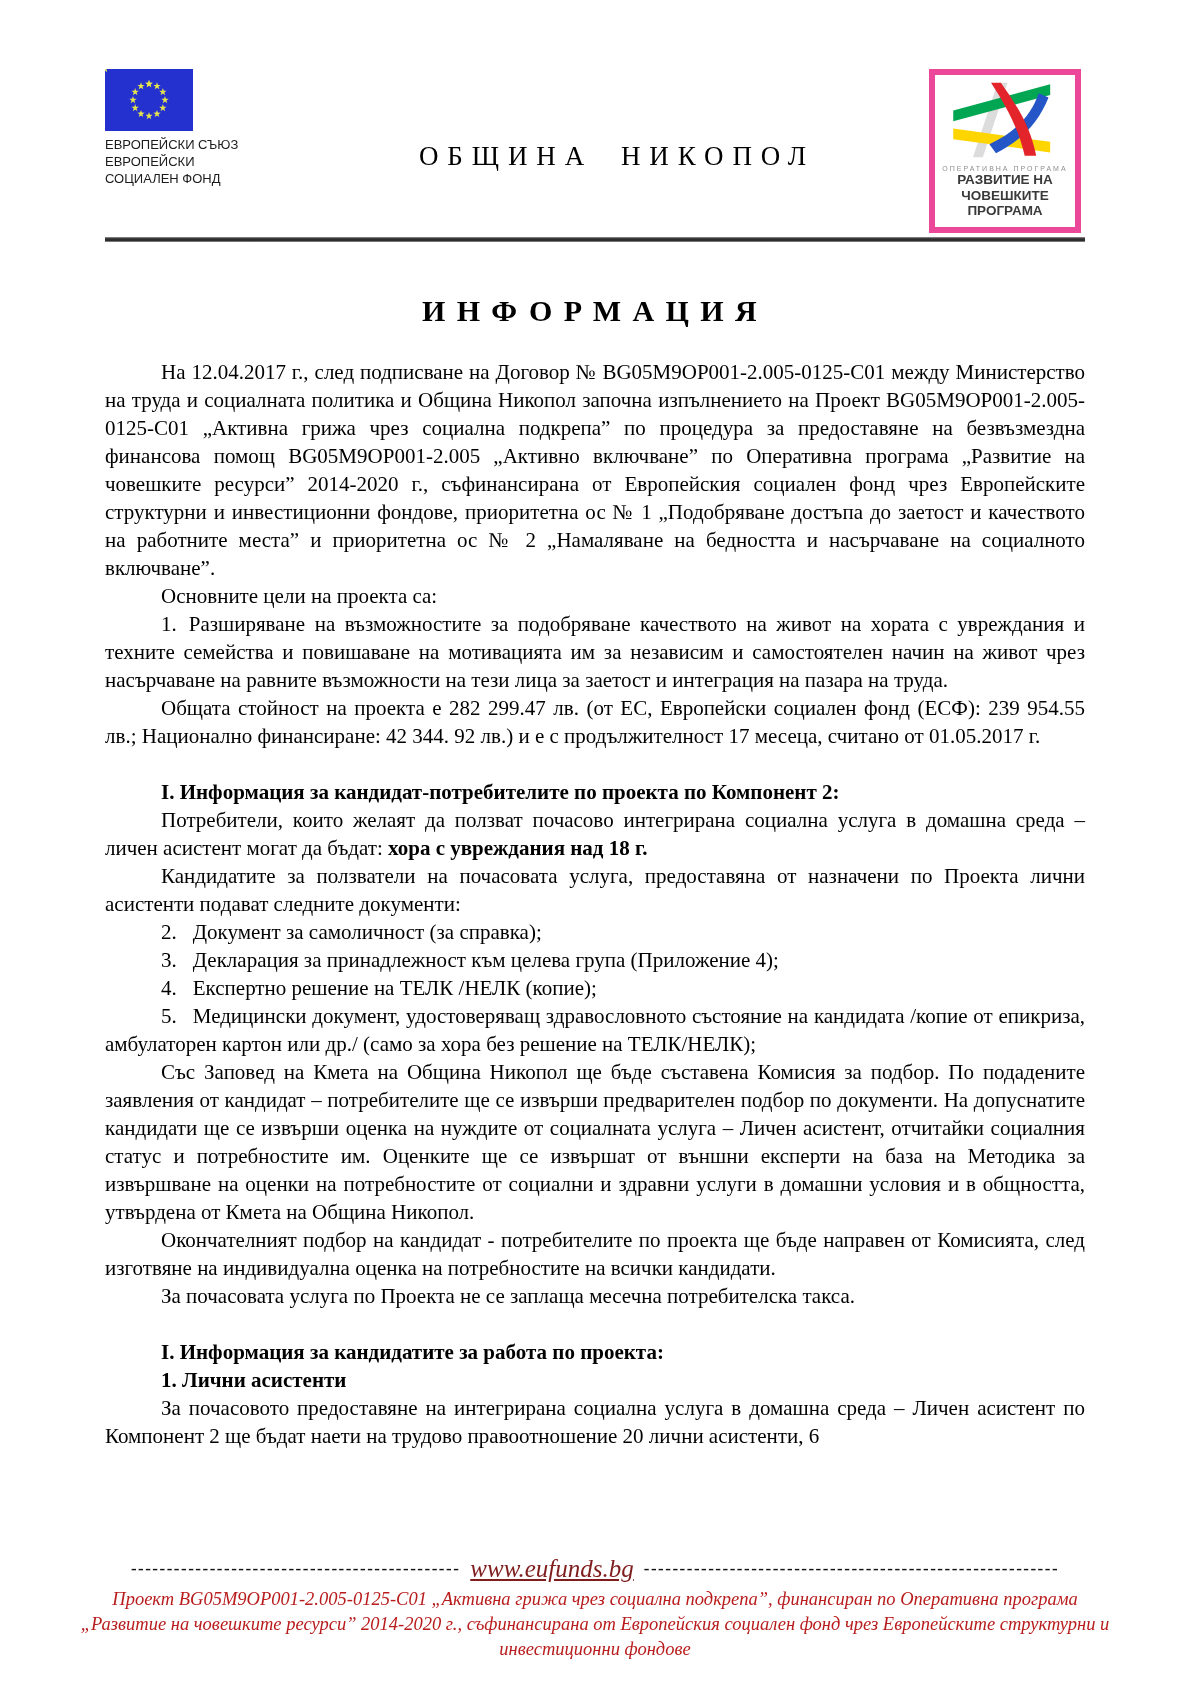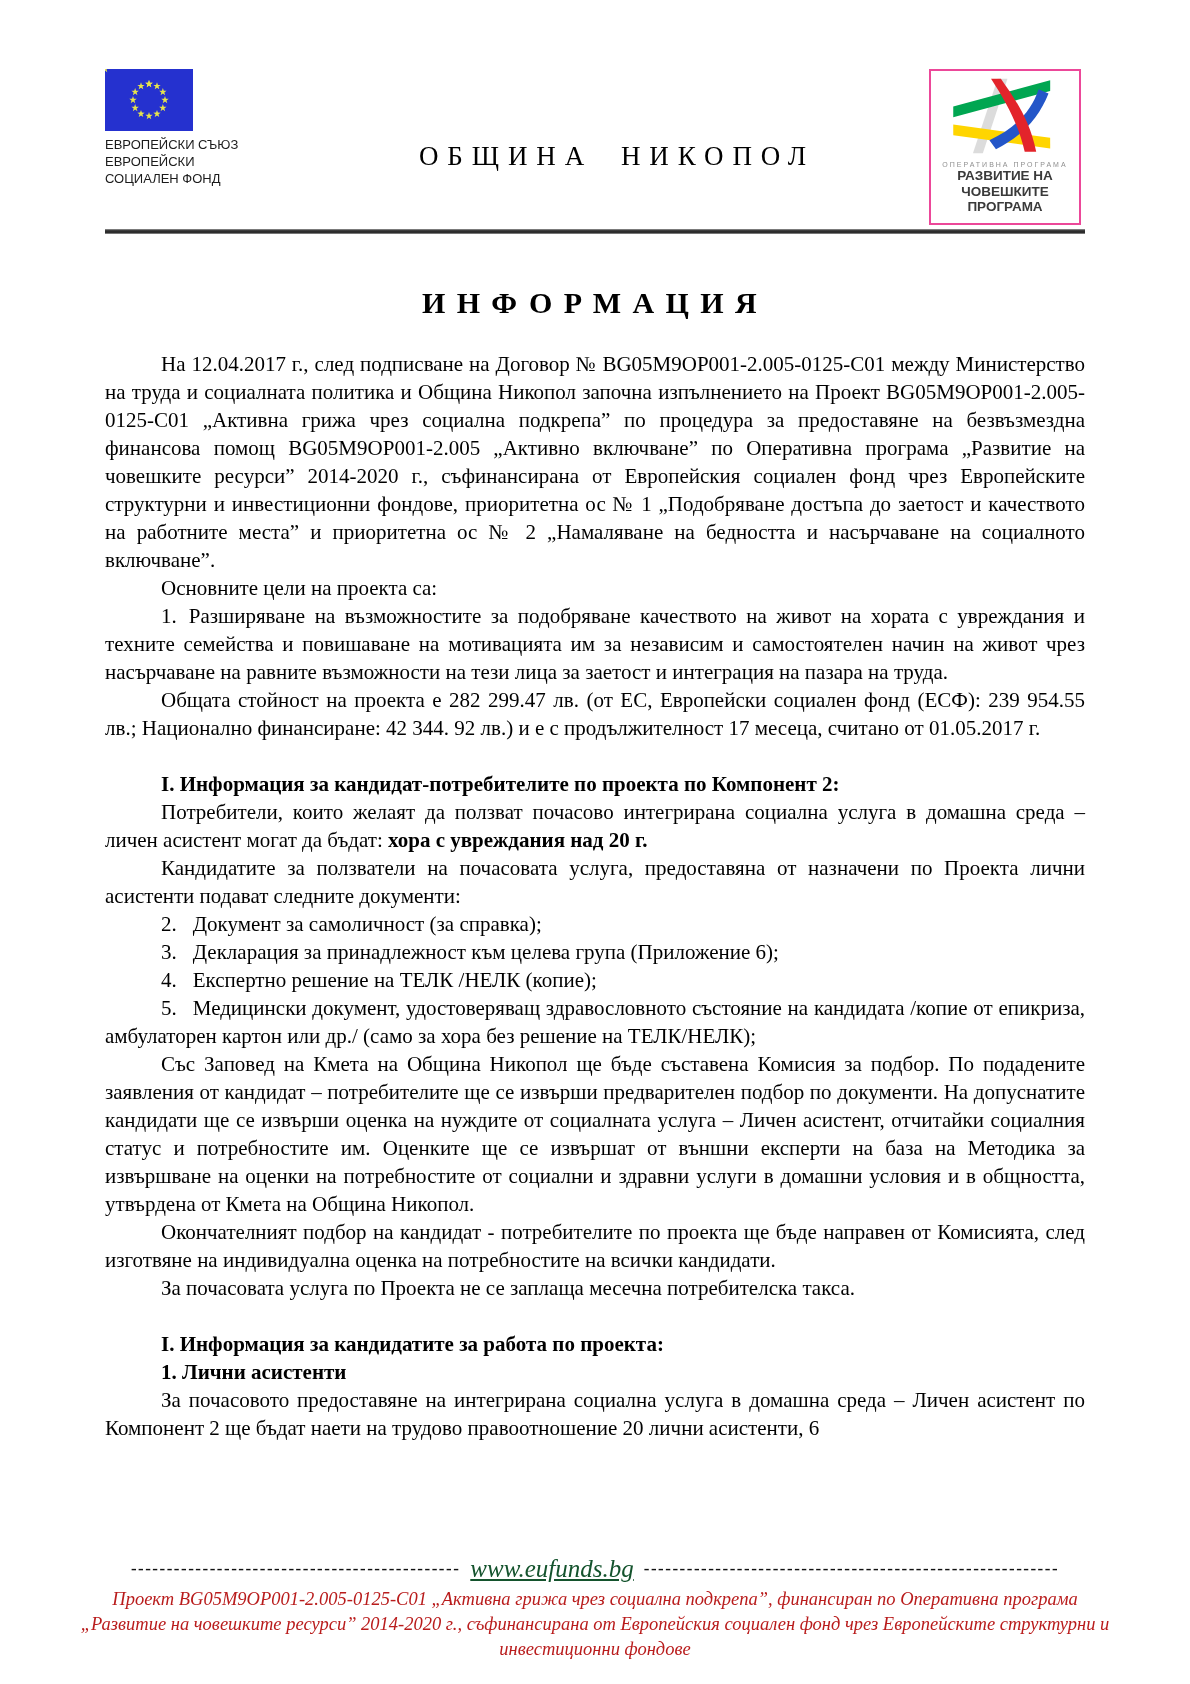--- a/index.html
+++ b/index.html
@@ -13,21 +13,21 @@
   .header { display:flex; align-items:flex-start; padding:26px 109px 0 105px;margin-top:43px; }
   .eu-block { width:200px; flex:0 0 auto; }
   .eu-flag { display:block; }
   .eu-label { margin-top:6px; font-family:"Liberation Sans", sans-serif; font-size:13px; line-height:1.3; color:#1b1b1b; }
   .header-center { flex:1 1 auto; text-align:center; margin-top:72px; }
   .municipality {
     font-size:27px; letter-spacing:0.33em; word-spacing:0.45em; font-weight:500; color:#000000;
     white-space:nowrap;
   }
   .ophrd-box {
-    flex:0 0 auto; width:152px; min-height:128px; border:2px solid #ec4899;
+    flex:0 0 auto; width:152px; min-height:128px; border:6px solid #ec4899;
     padding:6px 4px 8px 4px; text-align:center; background:#fff;
   }
   .ophrd-small {
     font-family:"Liberation Sans", sans-serif; font-size:7px; letter-spacing:2px;
     color:#8f8f8f; margin-top:2px; white-space:nowrap;
   }
   .ophrd-big {
     font-family:"Liberation Sans", sans-serif; font-weight:bold; font-size:13.5px;
     line-height:1.15; color:#3a3a3a;
   }
@@ -48,21 +48,21 @@
   .list-item .lnum { margin-right:16px; }
   .bold-head { font-weight:bold; }
   .gap { height:28px; }
   
   .footer { position:absolute; left:50px; right:50px; bottom:22px; text-align:center; }
   .sep-row {
     display:flex; align-items:center; justify-content:center; gap:10px;
     font-size:20px; letter-spacing:1px; white-space:nowrap; overflow:hidden;
   }
   .dashes { color:#111; font-weight:bold; font-size:17px; letter-spacing:1.5px; }
-  .eu-link { color:#14532d; font-style:italic; font-size:25px; letter-spacing:0; text-decoration:underline; }
+  .eu-link { color:#7f1d1d; font-style:italic; font-size:25px; letter-spacing:0; text-decoration:underline; }
   .footer-text {
     margin-top:4px; font-style:italic; font-size:18.5px; line-height:1.35; color:#b91c1c;
     text-align:center; padding:0 20px;
   }
 </style>
 </head>
 <body>
 
 <div class="page">
 
@@ -121,25 +121,25 @@
 
   <div class="content">
     <p>На 12.04.2017 г., след подписване на Договор № BG05M9OP001-2.005-0125-C01 между Министерство на труда и социалната политика и Община Никопол започна изпълнението на Проект BG05M9OP001-2.005-0125-C01 „Активна грижа чрез социална подкрепа” по процедура за предоставяне на безвъзмездна финансова помощ BG05M9OP001-2.005 „Активно включване” по Оперативна програма „Развитие на човешките ресурси” 2014-2020 г., съфинансирана от Европейския социален фонд чрез Европейските структурни и инвестиционни фондове, приоритетна ос № 1 „Подобряване достъпа до заетост и качеството на работните места” и приоритетна ос № 2 „Намаляване на бедността и насърчаване на социалното включване”.</p>
     <p>Основните цели на проекта са:</p>
     <p><span class="pnum">1.</span><span>Разширяване на възможностите за подобряване качеството на живот на хората с увреждания и техните семейства и повишаване на мотивацията им за независим и самостоятелен начин на живот чрез насърчаване на равните възможности на тези лица за заетост и интеграция на пазара на труда.</span></p>
     <p>Общата стойност на проекта е 282 299.47 лв. (от ЕС, Европейски социален фонд (ЕСФ): 239 954.55 лв.; Национално финансиране: 42 344. 92 лв.) и е с продължителност 17 месеца, считано от 01.05.2017 г.</p>
 
     <div class="gap"></div>
 
     <p class="bold-head">I. Информация за кандидат-потребителите по проекта по Компонент 2:</p>
-    <p><span>Потребители, които желаят да ползват почасово интегрирана социална услуга в домашна среда – личен асистент могат да бъдат: </span><b>хора с увреждания над 20 г.</b></p>
+    <p><span>Потребители, които желаят да ползват почасово интегрирана социална услуга в домашна среда – личен асистент могат да бъдат: </span><b>хора с увреждания над 18 г.</b></p>
     <p>Кандидатите за ползватели на почасовата услуга, предоставяна от назначени по Проекта лични асистенти подават следните документи:</p>
 
     <p class="list-item"><span class="lnum">2.</span><span>Документ за самоличност (за справка);</span></p>
-    <p class="list-item"><span class="lnum">3.</span><span>Декларация за принадлежност към целева група (Приложение 6);</span></p>
+    <p class="list-item"><span class="lnum">3.</span><span>Декларация за принадлежност към целева група (Приложение 4);</span></p>
     <p class="list-item"><span class="lnum">4.</span><span>Експертно решение на ТЕЛК /НЕЛК (копие);</span></p>
     <p class="list-item"><span class="lnum">5.</span><span>Медицински документ, удостоверяващ здравословното състояние на кандидата /копие от епикриза, амбулаторен картон или др./ (само за хора без решение на ТЕЛК/НЕЛК);</span></p>
 
     <p>Със Заповед на Кмета на Община Никопол ще бъде съставена Комисия за подбор. По подадените заявления от кандидат – потребителите ще се извърши предварителен подбор по документи. На допуснатите кандидати ще се извърши оценка на нуждите от социалната услуга – Личен асистент, отчитайки социалния статус и потребностите им. Оценките ще се извършат от външни експерти на база на Методика за извършване на оценки на потребностите от социални и здравни услуги в домашни условия и в общността, утвърдена от Кмета на Община Никопол.</p>
     <p>Окончателният подбор на кандидат - потребителите по проекта ще бъде направен от Комисията, след изготвяне на индивидуална оценка на потребностите на всички кандидати.</p>
     <p>За почасовата услуга по Проекта не се заплаща месечна потребителска такса.</p>
 
     <div class="gap"></div>
 
     <p class="bold-head">I. Информация за кандидатите за работа по проекта:</p>

